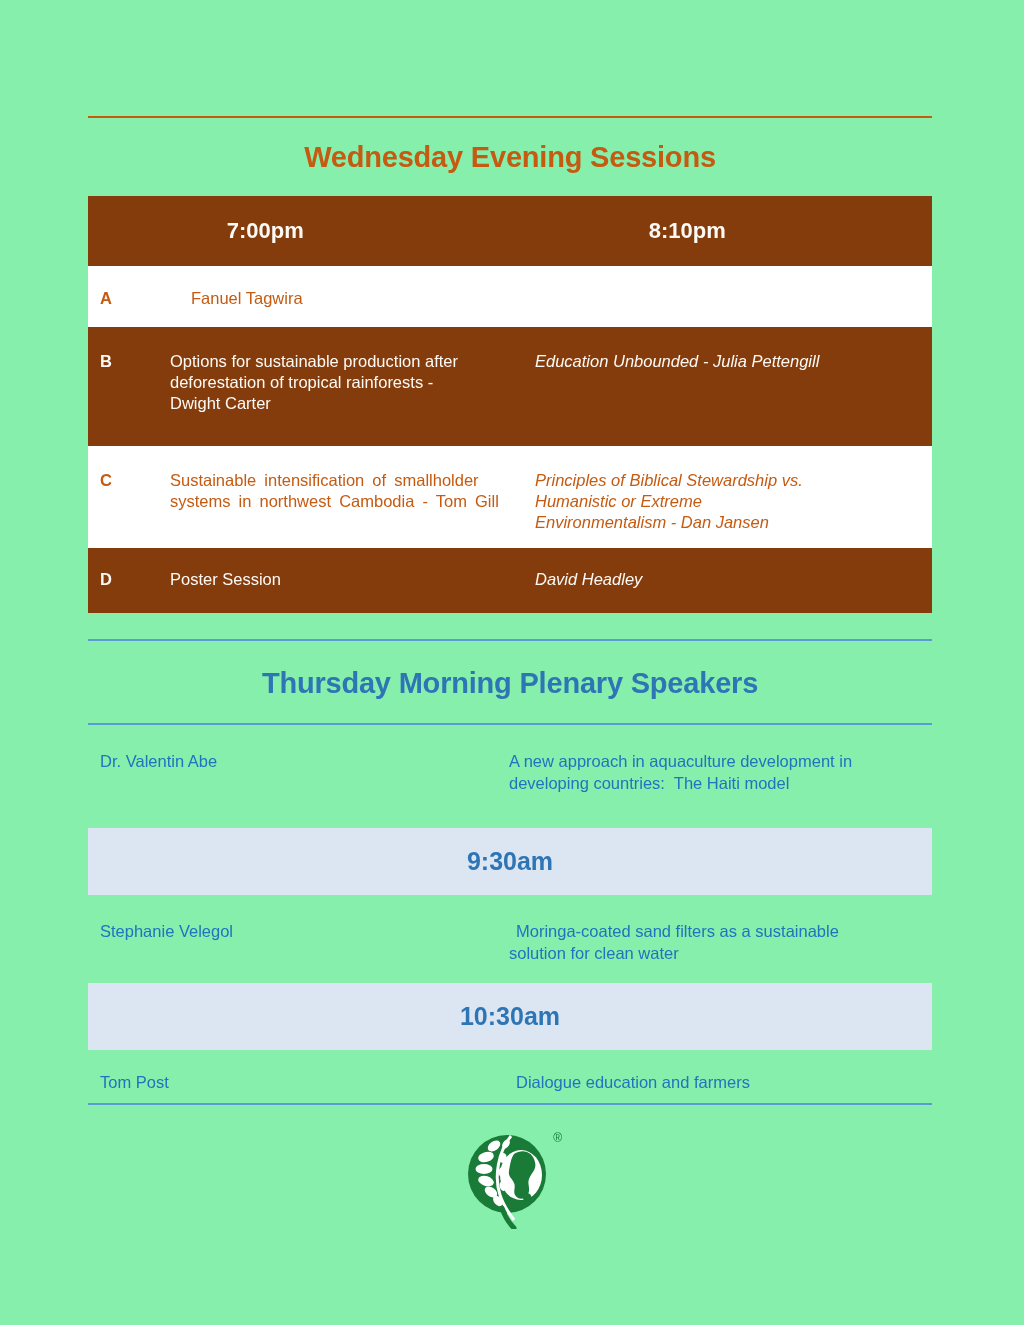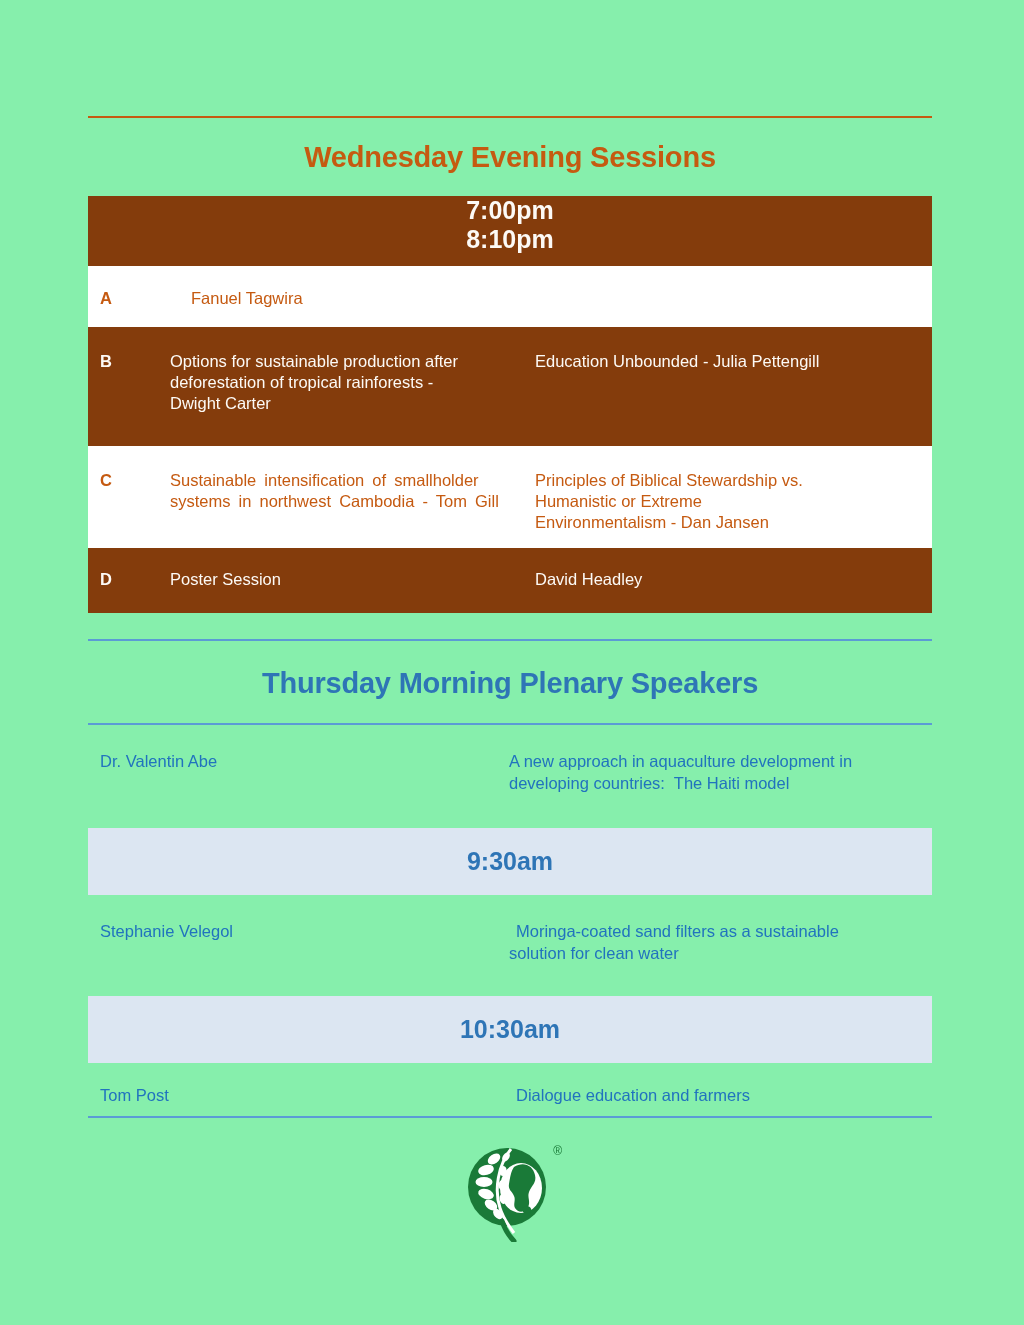--- a/index.html
+++ b/index.html
@@ -36,38 +36,37 @@
   .title.blue-t   { color: #2E75B6; margin-top: 25px; }
 
   
   .header-bar {
     margin-top: 22px;
     height: 70px;
     background: #843C0C;
     display: flex;
     align-items: center;
     color: #FDFAF6;
-    font-size: 25px;
+    font-size: 22px;
     font-weight: bold;
-    flex-direction: column;
   }
   .header-bar .cell-l { flex: 0 0 42%; text-align: center; }
   .header-bar .cell-r { flex: 1 1 auto; text-align: center; }
 
   .wrow {
     display: flex;
     align-items: flex-start;
     font-size: 16.5px;
     line-height: 21px;
   }
   .wrow.light { background: #ffffff; color: #C55A11; }
   .wrow.dark  { background: #843C0C; color: #FDFAF6; }
   .wrow .letter { flex: 0 0 82px; padding-left: 12px; font-weight: bold; }
   .wrow .wcol1  { flex: 0 0 350px; white-space: pre-wrap; }
-  .wrow .wcol2  { flex: 0 0 355px; margin-left: 15px; white-space: pre-wrap; }
+  .wrow .wcol2  { flex: 0 0 355px; margin-left: 15px; white-space: pre-wrap; font-style: italic; }
 
   .rowA { height: 61px;  padding-top: 22px; }
   .rowA .wcol1 { text-indent: 5px; margin-left: 16px; }
   .rowB { height: 119px; padding-top: 24px; }
   .rowC { height: 102px; padding-top: 24px; }
   .rowC .wcol1 { word-spacing: 3.5px; }
   .rowD { height: 65px;  padding-top: 21px; }
 
   
   .time-bar {
@@ -82,21 +81,21 @@
   .srow {
     display: flex;
     align-items: flex-start;
     color: #2173BE;
     font-size: 16.5px;
     line-height: 22px;
   }
   .srow .speaker { flex: 0 0 421px; padding-left: 12px; }
   .srow .topic   { flex: 0 0 400px; white-space: pre-wrap; }
   .srow.s1 { height: 103px; padding-top: 25px; }
-  .srow.s2 { height: 101px;  padding-top: 25px; }
+  .srow.s2 { height: 88px;  padding-top: 25px; }
   .srow.s2 .topic { text-indent: 7px; }
   .srow.s3 { height: 53px;  padding-top: 21px; }
   .srow.s3 .topic { text-indent: 7px; }
 
   
   .logo-row { text-align: center; margin-top: 26px; }
   .logo-wrap { position: relative; display: inline-block; width: 86px; height: 98px; }
   .logo-wrap .reg {
     position: absolute;
     top: 0px;

